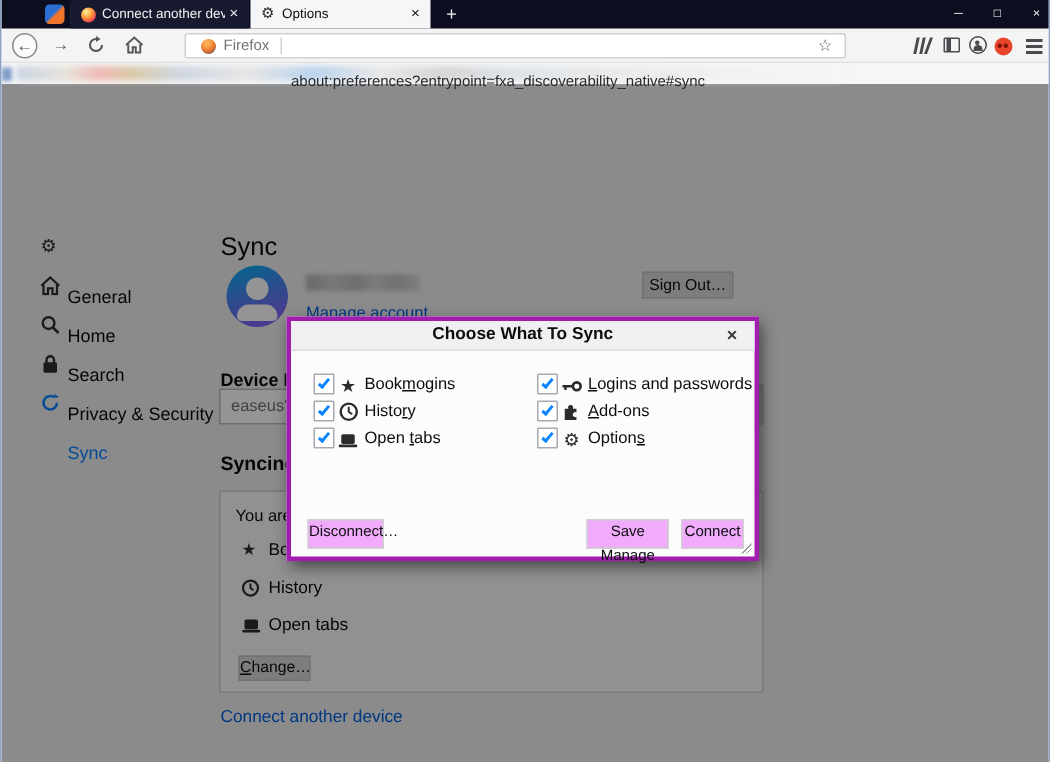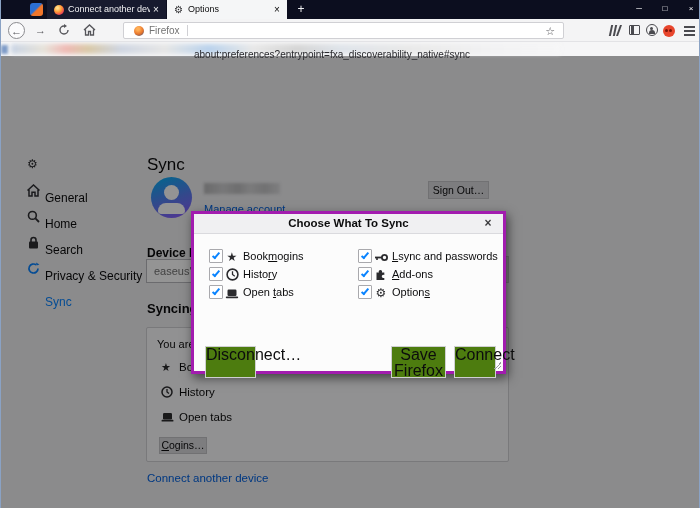--- a/index.html
+++ b/index.html
@@ -105,21 +105,21 @@
   .dlg-title { width:100%; text-align:center; line-height:19px; font-size:11.5px; font-weight:bold; color:#0c0c0d; }
   .dlg-close { position:absolute; right:8px; top:0; width:14px; line-height:19px; text-align:center;
             font-size:12px; color:#3b3b3d; font-weight:bold; }
   .chk-row { position:absolute; height:16px; }
   .chk { position:absolute; left:0; top:0; width:14px; height:14px; background:#fff; border:1px solid #a9a9ad; border-radius:1px; }
   .chk .tick { position:absolute; left:4px; top:1px; width:4px; height:8px; border-right:2px solid #0a84ff;
             border-bottom:2px solid #0a84ff; transform:rotate(40deg); }
   .chk-ico { position:absolute; left:16px; top:0.5px; width:14px; height:14px; color:#2b2b2e; font-size:12px; line-height:14px; text-align:center; }
   .chk-label { position:absolute; left:34px; top:0; line-height:15px; font-size:11px; color:#0c0c0d; white-space:nowrap; }
   .chk-label u { text-decoration:underline; }
-  .dlg-btn { height:32px; font-size:16px; line-height:16px; background:#4d7c0f; border:1px solid #cfcfd2; }
+  .dlg-btn { height:20px; font-size:10px; line-height:16px; background:#f0abfc; border:1px solid #cfcfd2; }
   .grip { position:absolute; right:2px; bottom:2px; width:7px; height:7px;
           background:linear-gradient(135deg,transparent 50%,#9a9a9e 50%,#9a9a9e 58%,transparent 58%,transparent 72%,#9a9a9e 72%,#9a9a9e 80%,transparent 80%); }
   svg { display:block; }
 </style>
 </head>
 <body>
 
 <div id="app">
 
   <div class="titlebar">
@@ -280,21 +280,21 @@
       </div>
       <div class="gb-row" style="top:83px">
         <div class="gb-ico">
           <svg width="13" height="12" viewBox="0 0 13 12">
               <rect x="2" y="2" width="9" height="6.5" rx="1.2" fill="#2b2b2e"></rect>
               <rect x="0.5" y="8.8" width="12" height="1.8" rx="0.9" fill="#2b2b2e"></rect>
             </svg>
         </div>
         <div class="gb-label">Open tabs</div>
       </div>
-      <div class="btn changebtn"><span><u>C</u><span>ogins…</span></span></div>
+      <div class="btn changebtn"><span><u>C</u><span>hange…</span></span></div>
     </div>
 
     <div class="connect-link">Connect another device</div>
   </div>
 
   <div class="dim"></div>
 
   <div class="dialog">
     <div class="dlg-header">
       <div class="dlg-title">Choose What To Sync</div>
@@ -337,21 +337,21 @@
       <div class="chk">
           <div class="tick"></div>
         </div>
       <div class="chk-ico">
         <svg width="14" height="13" viewBox="0 0 14 13" style="margin:1px auto 0;">
             <line x1="1" y1="6.5" x2="8" y2="6.5" stroke="#2b2b2e" stroke-width="1.8"></line>
             <line x1="3" y1="6.5" x2="3" y2="9" stroke="#2b2b2e" stroke-width="1.6"></line>
             <circle cx="10.5" cy="6.5" r="2.6" fill="none" stroke="#2b2b2e" stroke-width="1.8"></circle>
           </svg>
       </div>
-      <div class="chk-label"><span></span><u>L</u><span>sync and passwords</span></div>
+      <div class="chk-label"><span></span><u>L</u><span>ogins and passwords</span></div>
     </div>
     <div class="chk-row" style="left:164px; top:53px">
       <div class="chk">
           <div class="tick"></div>
         </div>
       <div class="chk-ico">
         <svg width="13" height="13" viewBox="0 0 13 13" style="margin:0.5px auto 0;">
             <path d="M1.5 4.5 h2.4 a1.7 1.7 0 1 1 3 0 H9.3 v2.4 a1.7 1.7 0 1 0 0 3 V12 H1.5 Z" fill="#2b2b2e"></path>
           </svg>
       </div>
@@ -359,18 +359,18 @@
     </div>
     <div class="chk-row" style="left:164px; top:71px">
       <div class="chk">
           <div class="tick"></div>
         </div>
       <div class="chk-ico">⚙</div>
       <div class="chk-label"><span>Option</span><u>s</u><span></span></div>
     </div>
 
     <div class="btn dlg-btn" style="left:11px; top:132px; width:51px;">Disconnect…</div>
-    <div class="btn dlg-btn" style="left:197px; top:132px; width:55px;">Save Firefox</div>
+    <div class="btn dlg-btn" style="left:197px; top:132px; width:55px;">Save Manage</div>
     <div class="btn dlg-btn" style="left:260px; top:132px; width:42px;">Connect</div>
     <div class="grip"></div>
   </div>
 
 </div>
 
 </body></html>

